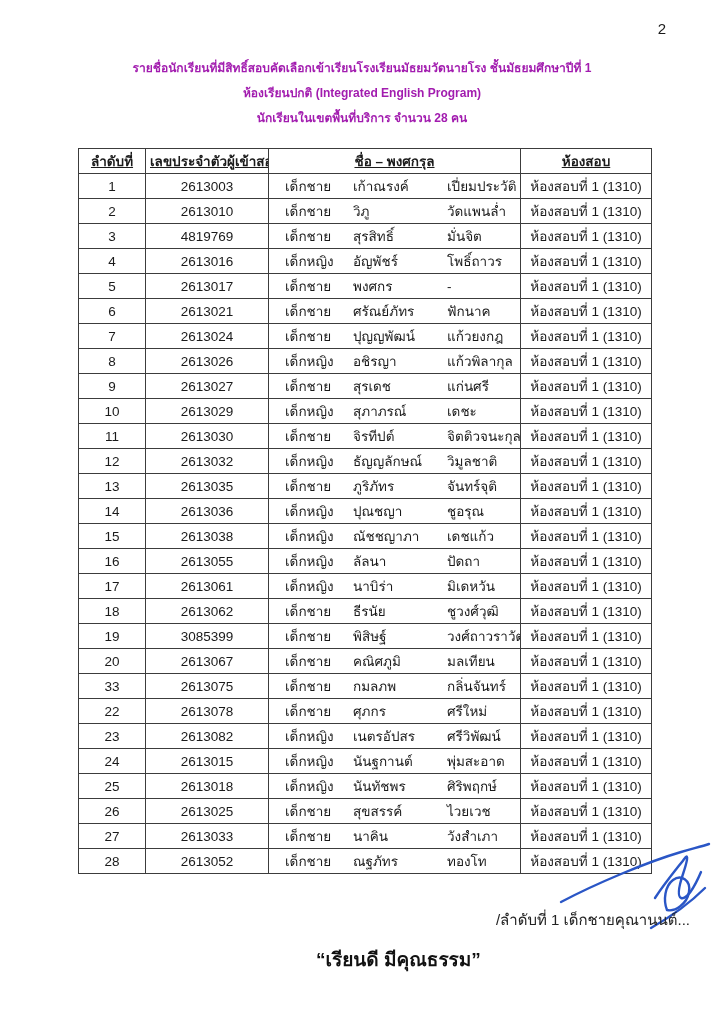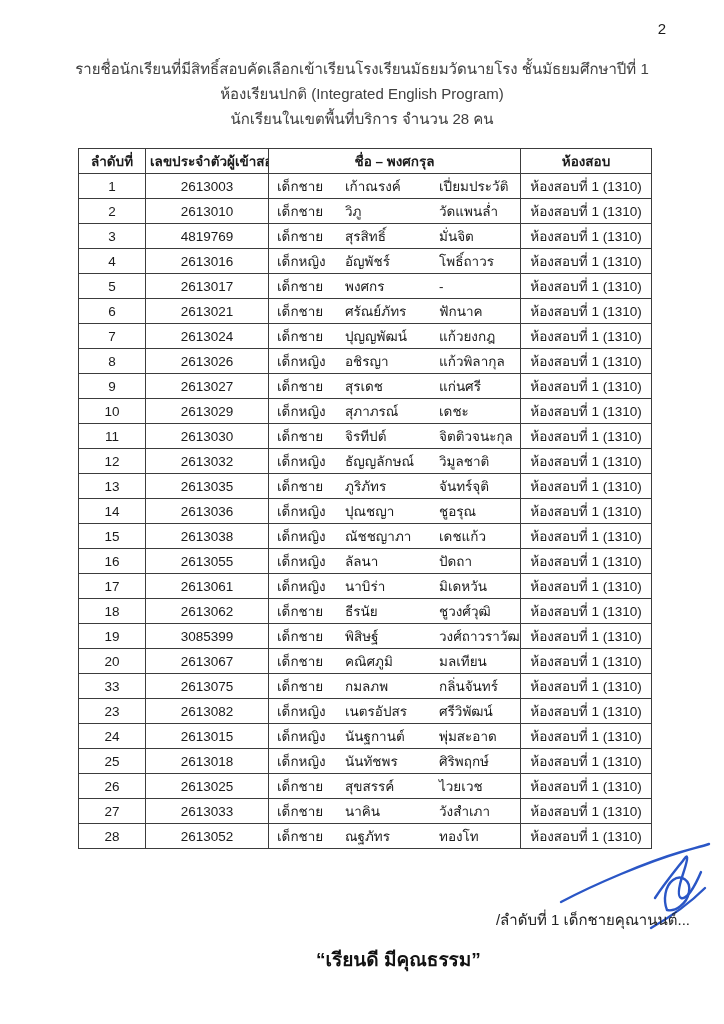--- a/index.html
+++ b/index.html
@@ -16,47 +16,47 @@
     position: absolute;
     top: 20px; right: 58px;
     font-size: 15px;
   }
   .title-block {
     position: absolute;
     top: 56px; left: 0; right: 0;
     text-align: center;
   }
   .title-block div {
-    font-size: 15px;
-    font-weight: normal;
+    font-size: 12px;
+    font-weight: bold;
     line-height: 25px;
-    color: #404040;
+    color: #a21caf;
   }
   .doc-table {
     position: absolute;
     top: 148px; left: 78px;
     width: 573px;
     border-collapse: collapse;
     table-layout: fixed;
   }
   .doc-table th, .doc-table td {
     border: 1px solid #3c3c3c;
     font-size: 13.5px;
     height: 25px;
     padding: 0 4px;
     white-space: nowrap;
     overflow: hidden;
   }
-  .doc-table th { font-weight: bold; text-align: center; }
+  .doc-table th { font-weight: bold; text-align: center; text-decoration: underline; }
   .col-no   { width: 67px; }
   .col-id   { width: 123px; }
   .col-name { width: 252px; }
   .col-room { width: 131px; }
   td.c-no, td.c-id, td.c-room { text-align: center; }
-  td.c-name { text-align: left; padding-left: 8px; }
+  td.c-name { text-align: left; padding-left: 16px; }
   .name-grid {
     display: grid;
     grid-template-columns: 66px 92px 1fr;
     column-gap: 2px;
     align-items: center;
   }
   .footer-note {
     position: absolute;
     top: 908px; right: 34px;
     font-size: 15px;
@@ -349,20 +349,32 @@
         <td class="c-name">
           <span class="name-grid">
             <span>เด็กชาย</span>
             <span>กมลภพ</span>
             <span>กลิ่นจันทร์</span>
           </span>
         </td>
         <td class="c-room">ห้องสอบที่ 1 (1310)</td>
       </tr>
       <tr>
+        <td class="c-no">22</td>
+        <td class="c-id">2613078</td>
+        <td class="c-name">
+          <span class="name-grid">
+            <span>เด็กชาย</span>
+            <span>ศุภกร</span>
+            <span>ศรีใหม่</span>
+          </span>
+        </td>
+        <td class="c-room">ห้องสอบที่ 1 (1310)</td>
+      </tr>
+      <tr>
         <td class="c-no">23</td>
         <td class="c-id">2613082</td>
         <td class="c-name">
           <span class="name-grid">
             <span>เด็กหญิง</span>
             <span>เนตรอัปสร</span>
             <span>ศรีวิพัฒน์</span>
           </span>
         </td>
         <td class="c-room">ห้องสอบที่ 1 (1310)</td>

